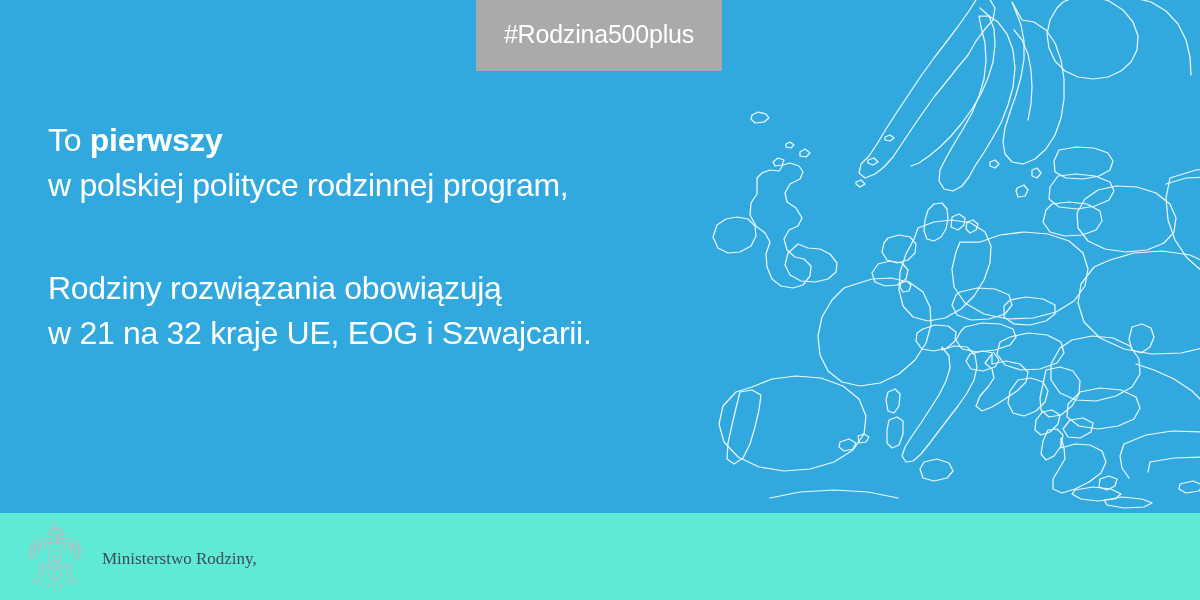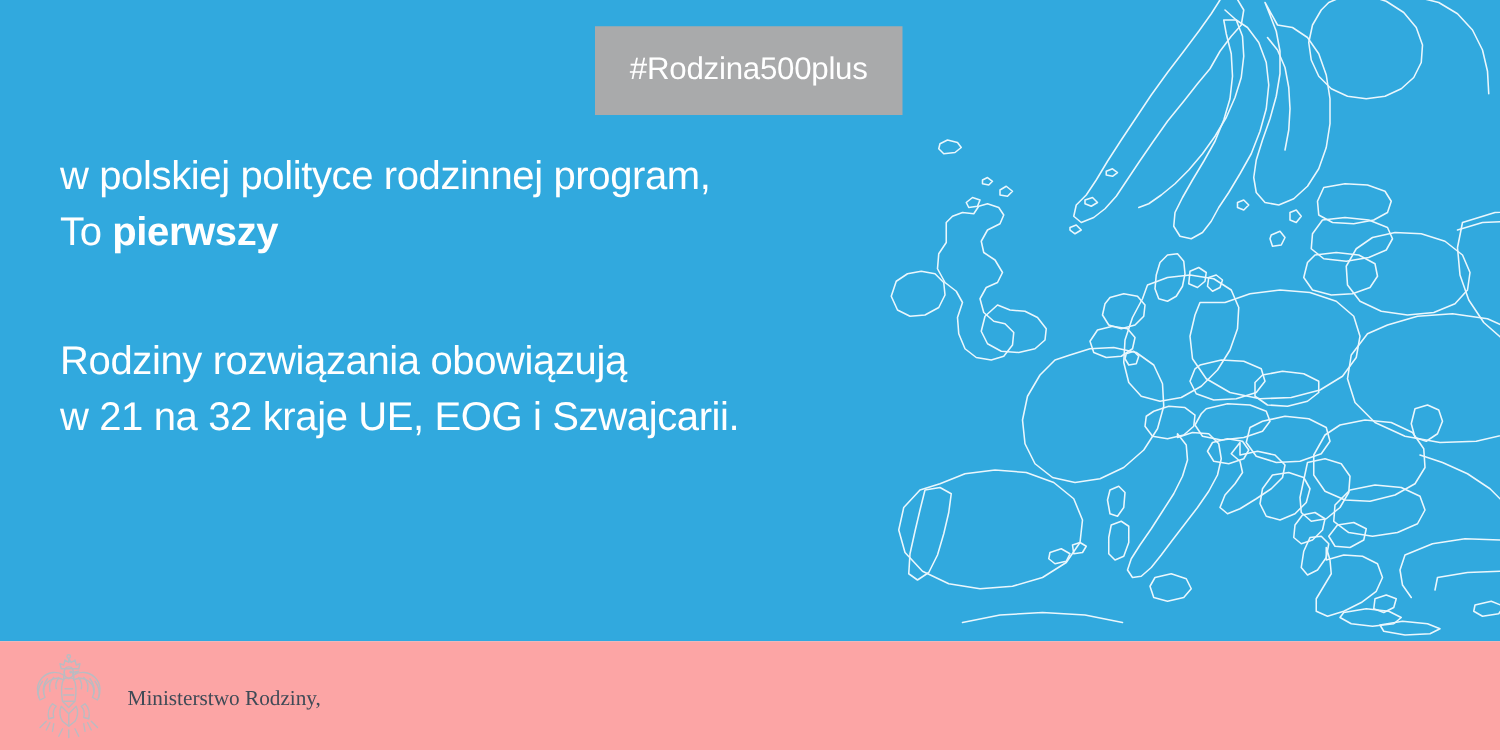--- a/index.html
+++ b/index.html
@@ -51,21 +51,20 @@
   .hashtag {
     position:absolute;
     left:476px;
     top:0;
     width:246px;
     height:71px;
     background:#a9aaab;
     display:flex;
     align-items:center;
     justify-content:center;
-    margin-top:21px;
   }
   .hashtag span {
     color:#ffffff;
     font-size:25px;
     letter-spacing:-0.2px;
     font-weight:400;
     padding-bottom:2px;
   }
 
   
@@ -85,21 +84,21 @@
   }
   .copy .line b { font-weight:700; }
   .copy .block2 { margin-top:58px; }
 
   
   .footer {
     position:absolute;
     left:0; top:513px;
     width:1200px;
     height:87px;
-    background:#fca5a5;
+    background:#5eead4;
     display:flex;
     align-items:center;
   }
   .ministry {
     position:absolute;
     left:22px;
     top:10px;
     display:flex;
     align-items:center;
     gap:14px;
@@ -280,22 +279,22 @@
           <path d="M90,506 l30,-6 34,-2 34,2 30,6"></path>
         </g>
       </svg>
     </div>
 
     <div class="hashtag">
       <span>#Rodzina500plus</span>
     </div>
 
     <div class="copy">
+      <div class="line"><span>To </span><b>pierwszy</b></div>
       <div class="line">w polskiej polityce rodzinnej program,</div>
-      <div class="line"><span>To </span><b>pierwszy</b></div>
 
       <div class="block2">
         <div class="line">Rodziny rozwiązania obowiązują</div>
         <div class="line">w 21 na 32 kraje UE, EOG i Szwajcarii.</div>
       </div>
     </div>
   </div>
 
   <div class="footer">
 

